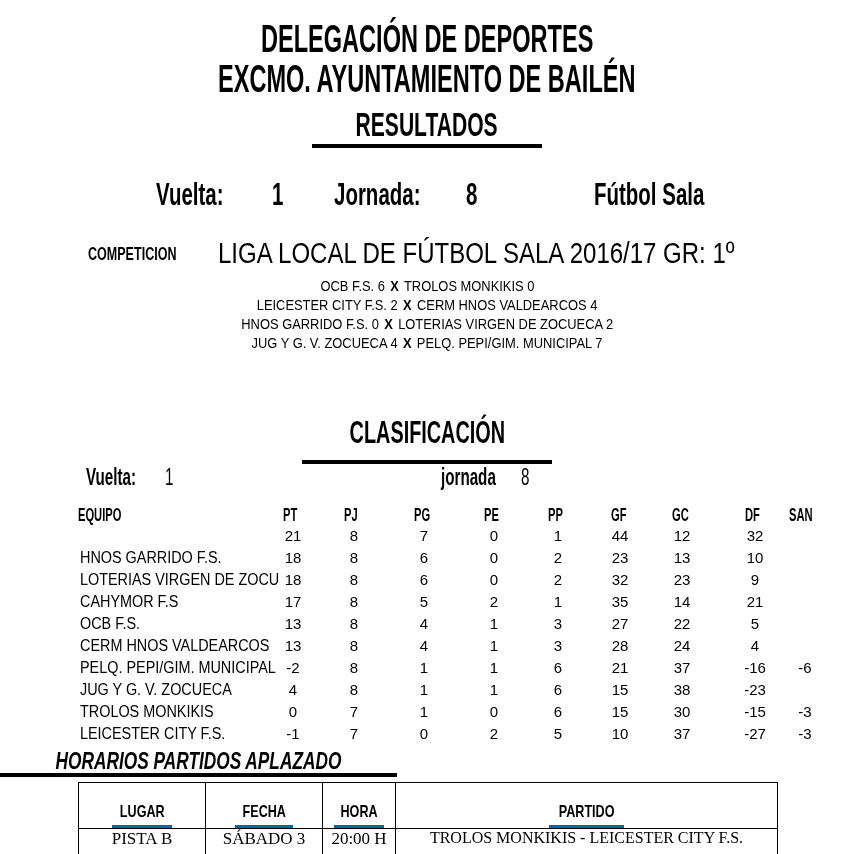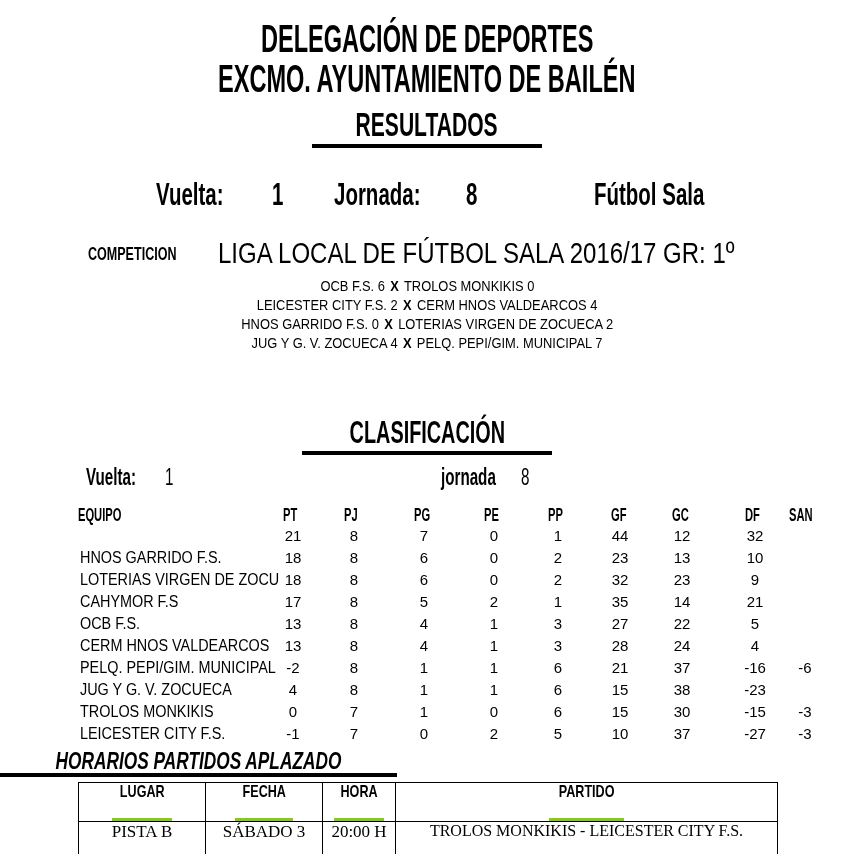--- a/index.html
+++ b/index.html
@@ -137,21 +137,21 @@
     top: 416px;
     width: 854px;
     left: 0;
     text-align: center;
   }
   #clasificacion-label {
     display: inline-block;
     font-size: 32px;
     font-weight: bold;
     border-bottom: 4px solid #000;
-    padding-bottom: 1px;
+    padding-bottom: 10px;
     line-height: 1.05;
   }
   #clasificacion-label > span {
     display: inline-block;
     transform: scaleX(0.62);
     transform-origin: center center;
   }
 
   
   #meta-row-2 {
@@ -285,23 +285,24 @@
   }
   .pp-head-cell {
     height: 24px;
     text-align: center;
     vertical-align: bottom;
   }
   .pp-head-cell > span {
     display: inline-block;
     font-size: 17px;
     font-weight: bold;
-    border-bottom: 3px solid #84cc16;
+    border-bottom: 3px solid #0369a1;
     line-height: 1.1;
-    padding-bottom: 16px;
+    padding-bottom: 3px;
+    margin-top: 20px;
   }
   .pp-head-cell > span > i {
     display: inline-block;
     font-style: normal;
     transform: scaleX(0.74);
     transform-origin: center center;
   }
   .pp-data-cell {
     height: 42px;
     text-align: center;

